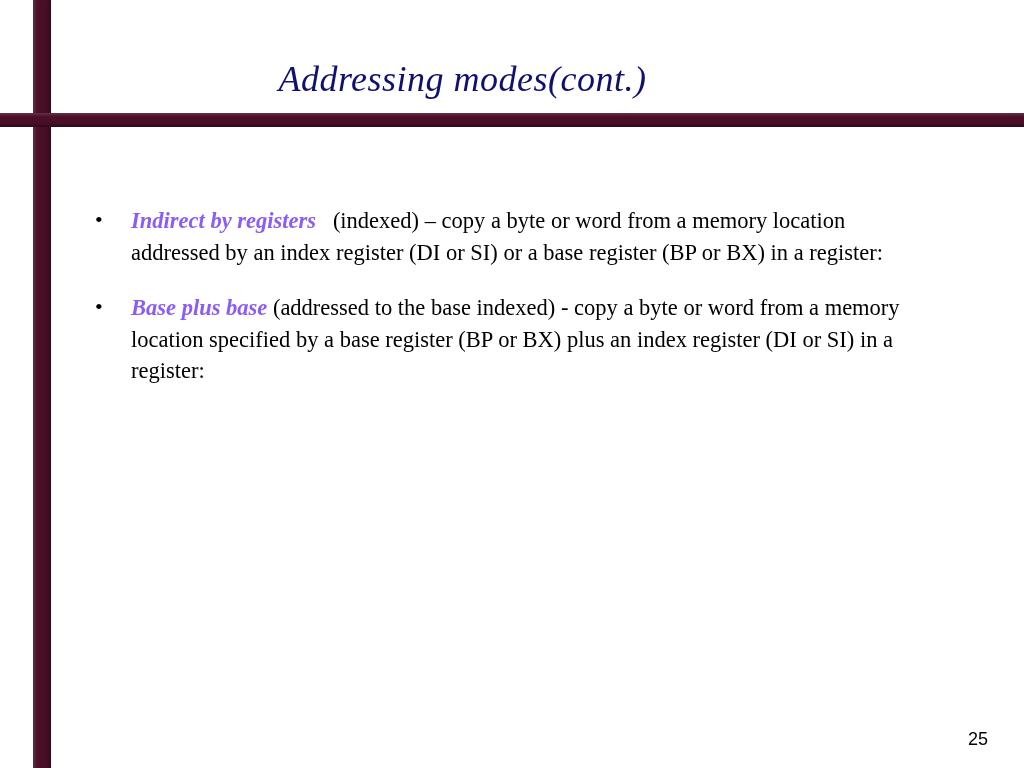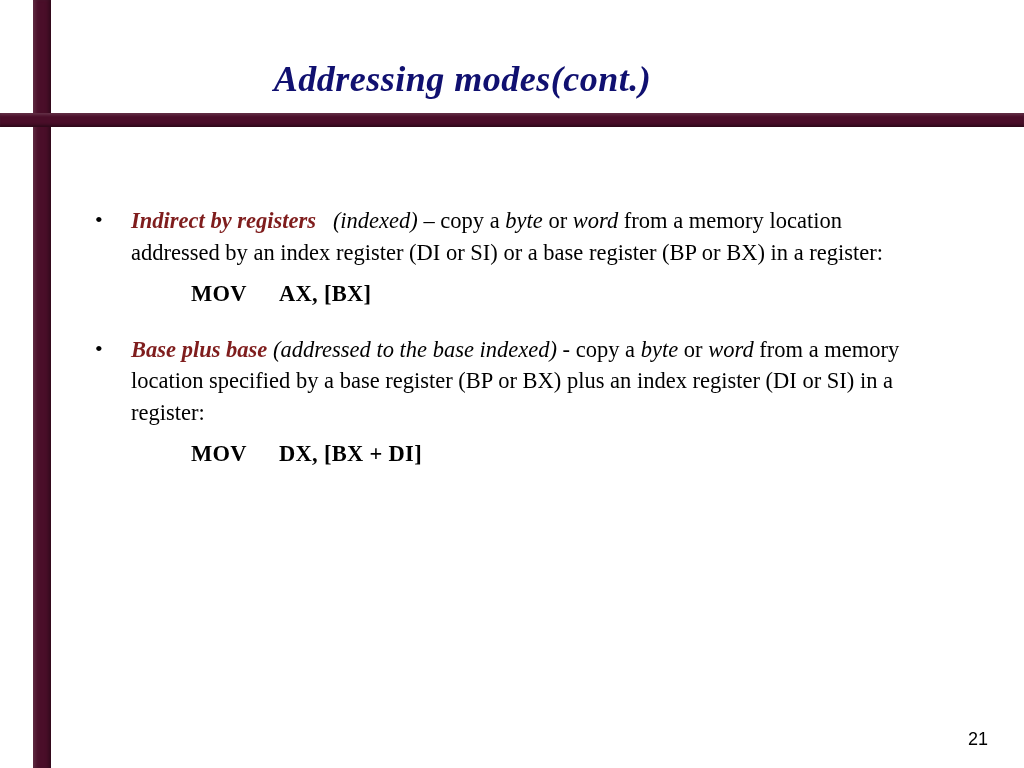--- a/index.html
+++ b/index.html
@@ -32,21 +32,21 @@
     box-shadow: inset 0 -3px 3px -1px rgba(0,0,0,.4), inset 0 3px 3px -1px rgba(255,255,255,.15);
   }
   .title {
     position: absolute;
     top: 58px;
     left: 0;
     width: 925px;
     text-align: center;
     font-size: 36px;
     font-style: italic;
-    font-weight: bold;
+    font-weight: normal;
     color: #101070;
     letter-spacing: .5px;
   }
   .content {
     position: absolute;
     top: 205px;
     left: 95px;
     width: 835px;
     font-size: 22.5px;
     line-height: 1.4;
@@ -65,24 +65,23 @@
     content: "\2022";
     position: absolute;
     left: 0;
     top: 0;
     font-size: 22px;
     color: #000;
   }
   .term {
     font-weight: bold;
     font-style: italic;
-    color: #7f1d1d;
+    color: #8b5cf6;
   }
   .ital {
-    font-style: italic;
     margin-top: 38px;
   }
   .code {
     font-weight: bold;
     margin: 10px 0 4px 60px;
     font-family: Georgia, "Times New Roman", serif;
     font-size: 22.5px;
     letter-spacing: .3px;
   }
   .mnem { display: inline-block; width: 88px; }
@@ -108,34 +107,28 @@
     <li>
       <span class="term">Indirect by registers</span>
       <span>&nbsp; </span>
       <span class="ital">(indexed)</span>
       <span> – </span>
       <span>copy a </span>
       <span class="ital">byte</span>
       <span> or </span>
       <span class="ital">word</span>
       <span>  from a memory location addressed by an index register (DI or SI) or a base register (BP or BX) in a register:</span>
-      <div class="code">
-        <span class="mnem">MOV</span><span>AX, [BX]</span>
-      </div>
     </li>
     <li>
       <span class="term">Base plus base</span>
       <span> </span>
       <span class="ital">(addressed to the base indexed)</span>
       <span> -  </span>
       <span>copy a </span>
       <span class="ital">byte</span>
       <span> or </span>
       <span class="ital">word</span>
       <span> from a memory location specified by a base register (BP or BX) plus an index register (DI or SI) in a register:</span>
-      <div class="code">
-        <span class="mnem">MOV</span><span>DX, [BX + DI]</span>
-      </div>
     </li>
   </ul>
 </div>
 
-<div class="page-num">21</div>
+<div class="page-num">25</div>
 
 </body></html>

